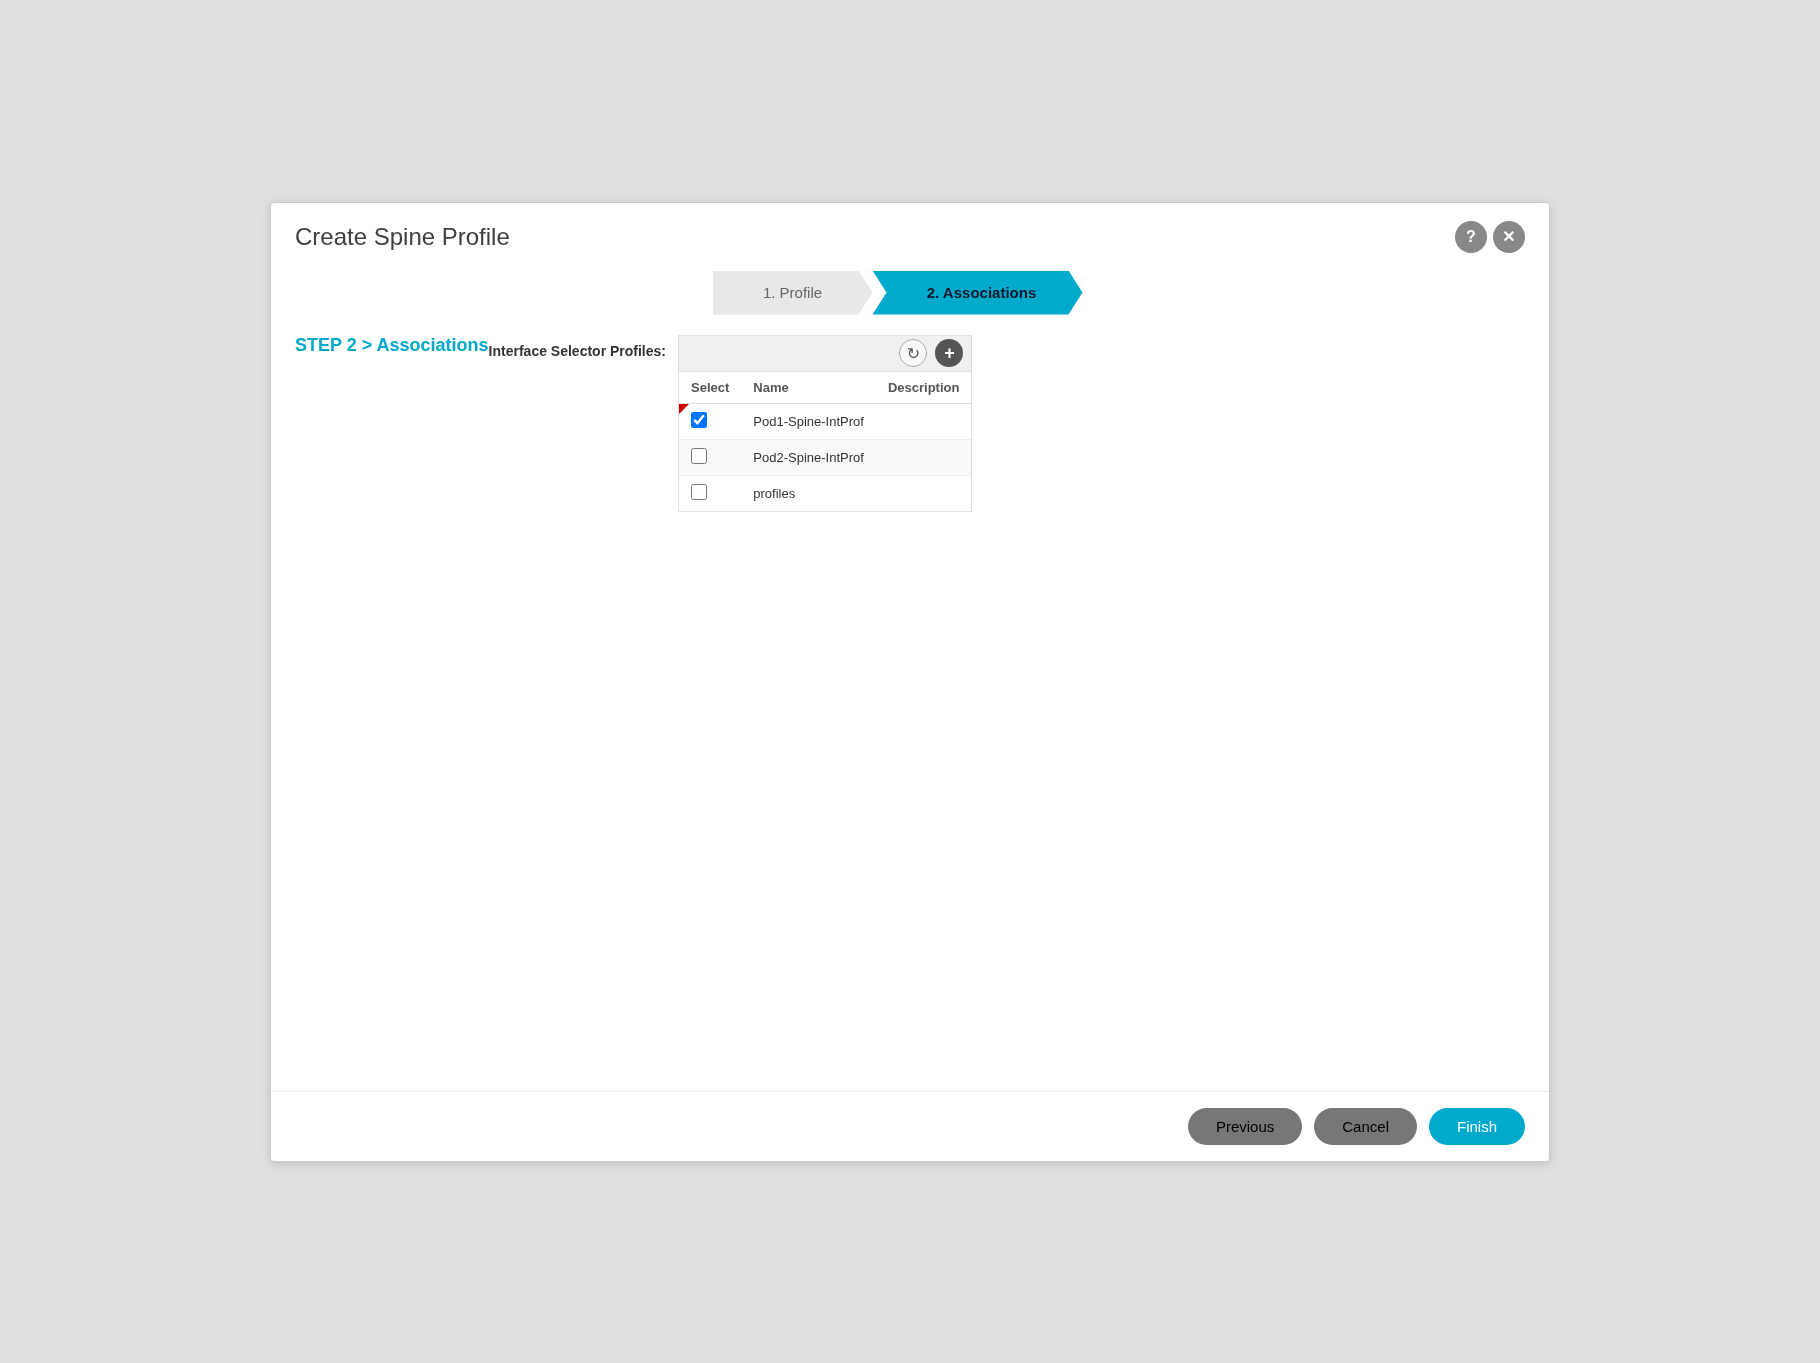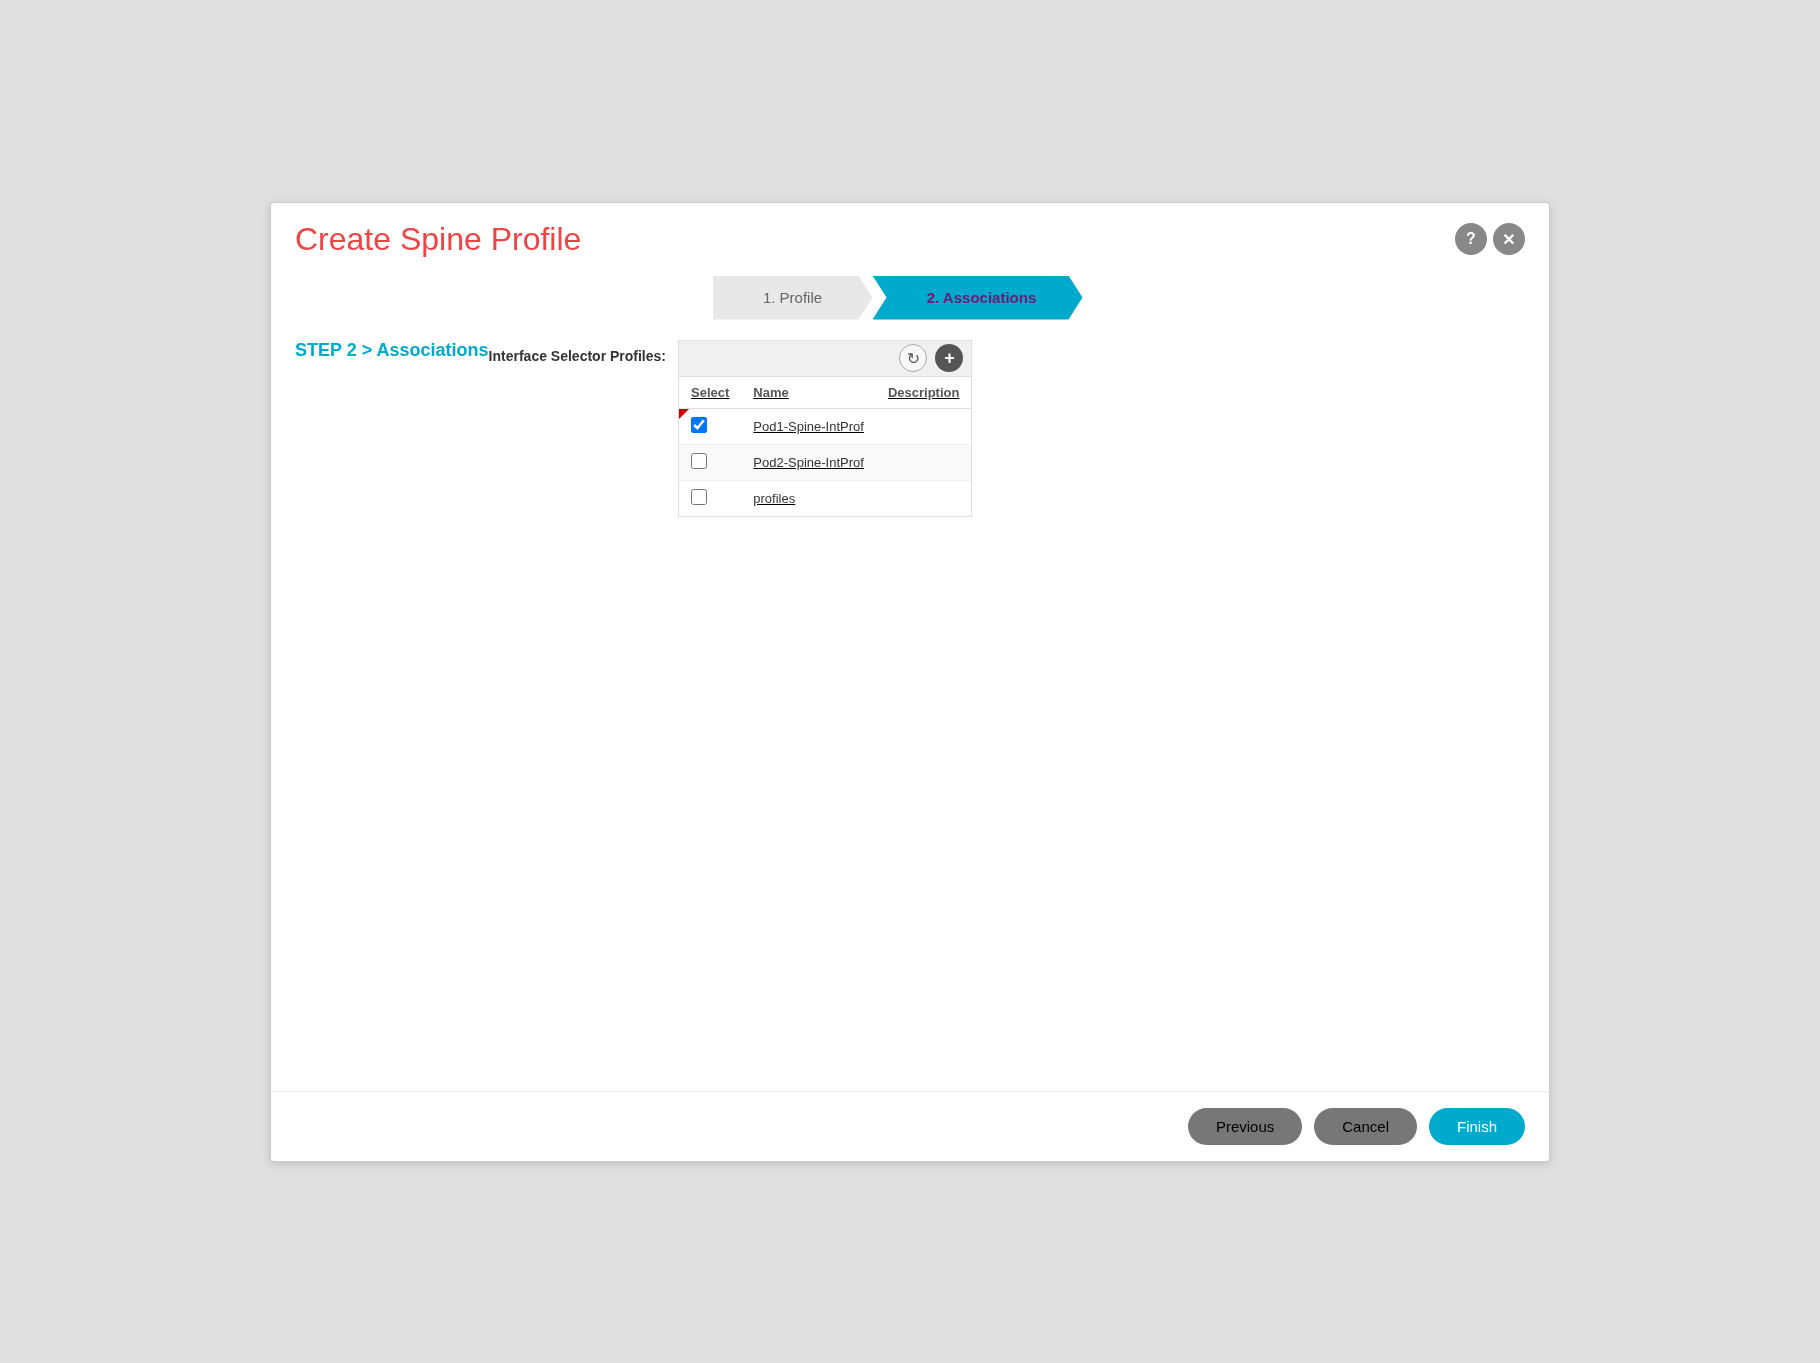--- a/index.html
+++ b/index.html
@@ -24,23 +24,23 @@
       box-shadow: 0 2px 10px rgba(0,0,0,0.15);
     }
     .dialog-header {
       display: flex;
       align-items: center;
       justify-content: space-between;
       padding: 18px 24px 10px 24px;
       border-bottom: none;
     }
     .dialog-title {
-      font-size: 32px;
+      font-size: 24px;
       font-weight: 400;
-      color: #ef4444;
+      color: #404040;
     }
     .dialog-header-icons {
       display: flex;
       gap: 6px;
     }
     .header-icon-btn {
       width: 32px;
       height: 32px;
       border-radius: 50%;
       border: none;
@@ -74,21 +74,21 @@
       position: relative;
     }
     .step-inactive {
       background: #e8e8e8;
       color: #666666;
       clip-path: polygon(0 0, calc(100% - 14px) 0, 100% 50%, calc(100% - 14px) 100%, 0 100%);
       min-width: 160px;
     }
     .step-active {
       background: #00aacc;
-      color: #701a75;
+      color: #0f172a;
       font-weight: 600;
       clip-path: polygon(0 0, calc(100% - 14px) 0, 100% 50%, calc(100% - 14px) 100%, 0 100%, 14px 50%);
       min-width: 210px;
       padding-left: 36px;
     }
 
     .dialog-body {
       padding: 20px 24px;
       flex: 1;
       display: flex;
@@ -151,21 +151,20 @@
       background: #555555;
       color: white;
       border: none;
       font-weight: bold;
       font-size: 18px;
     }
 
     .profiles-table {
       width: 100%;
       border-collapse: collapse;
-      text-decoration: underline;
     }
     .profiles-table thead tr {
       background: #f8f8f8;
     }
     .profiles-table th {
       text-align: left;
       font-size: 13px;
       font-weight: 600;
       color: #555555;
       padding: 8px 12px;

